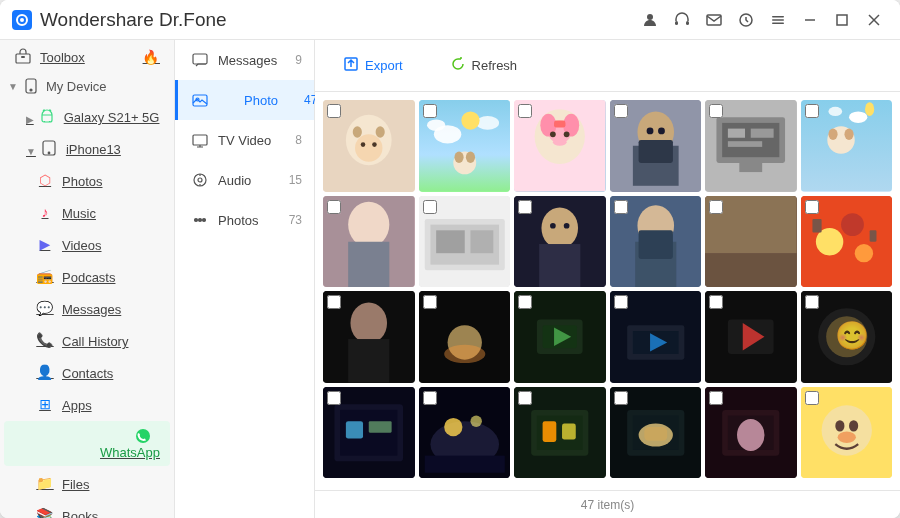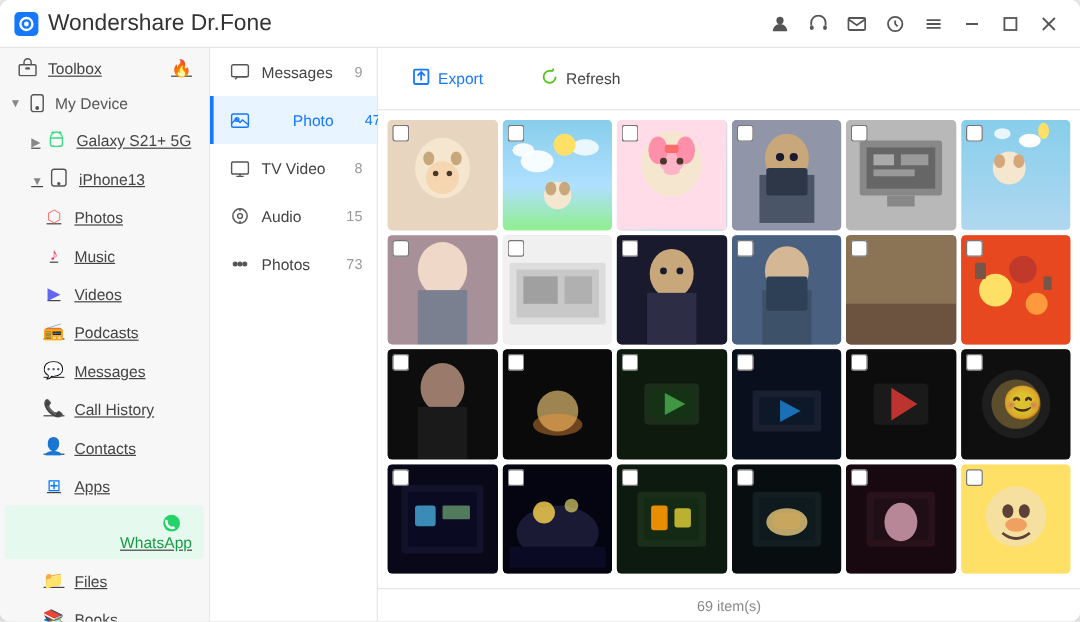--- a/index.html
+++ b/index.html
@@ -604,18 +604,18 @@
             <ellipse cx="46" cy="34" rx="4" ry="5" fill="#5d4037"></ellipse>
             <ellipse cx="40" cy="44" rx="8" ry="5" fill="#f0a060"></ellipse>
             <path d="M30 50 Q40 58 50 50" fill="none" stroke="#5d4037" stroke-width="2"></path>
           </svg>
           <input type="checkbox" class="photo-checkbox" style="">
         </div>
 
       </div>
 
       <div class="status-bar">
-        <span>69 item(s)</span>
+        <span>47 item(s)</span>
       </div>
     </div>
 
   </div>
 </div>
 
 </body></html>

